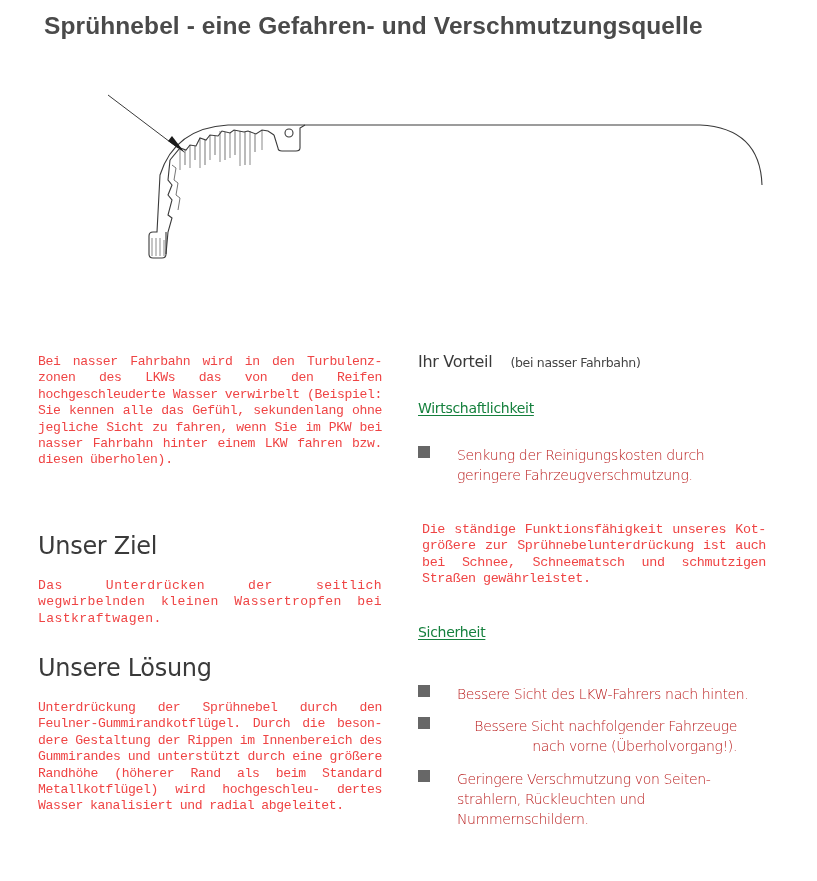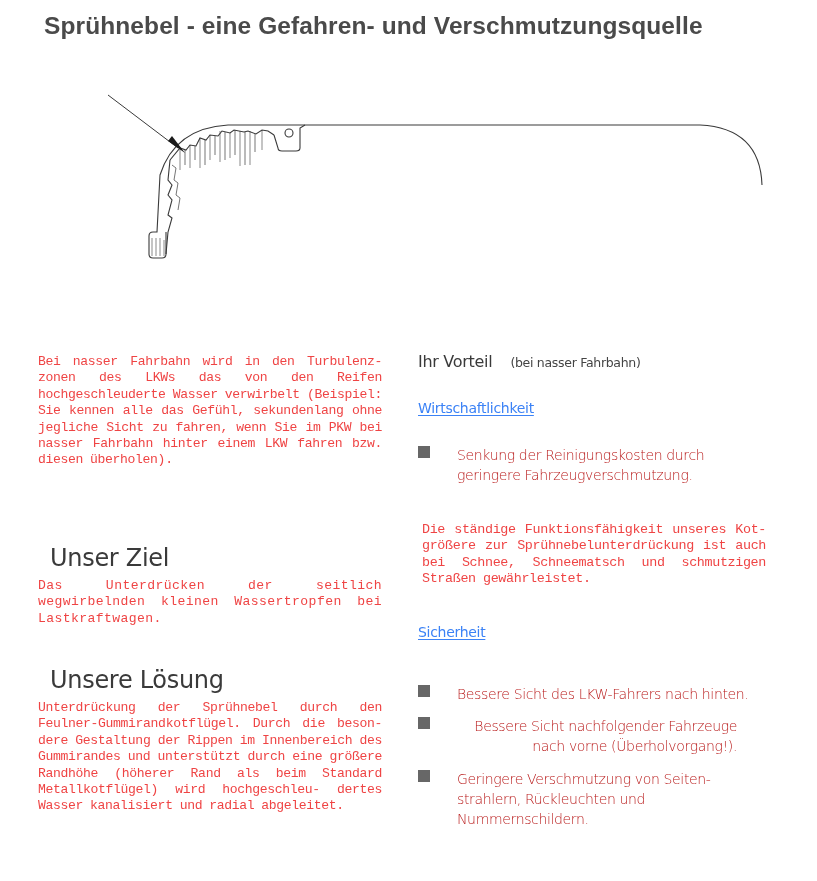--- a/index.html
+++ b/index.html
@@ -3,24 +3,24 @@
 <meta charset="utf-8">
 <style>
   html, body { margin: 0; padding: 0; background: #ffffff; }
   body { width: 817px; height: 881px; position: relative; overflow: hidden; font-family: "DejaVu Sans", sans-serif; color: #444; }
   .title { position: absolute; left: 34px; top: 2px; margin: 10px; font-family: "Liberation Sans", sans-serif; font-weight: bold; font-size: 24.5px; color: #4a4a4a; letter-spacing: 0.1px; white-space: nowrap; }
   .figure { position: absolute; left: 0; top: 80px; width: 817px; height: 200px; }
   .col { position: absolute; }
   .col-left { left: 34px; top: 350px; width: 344px; }
   .col-right { left: 418px; top: 352px; width: 350px; }
   p.body { margin: 4px; font-size: 13.1px; line-height: 16.4px; color: #ef4444; text-align: justify; font-family: Liberation Mono, monospace; font-weight: 300; letter-spacing: -0.35px; word-spacing: -0.5px; }
-  h2.section { margin: 16px; font-family: "DejaVu Sans", sans-serif; font-weight: normal; font-size: 24px; color: #3a3a3a; letter-spacing: -0.3px; }
+  h2.section { margin: 4px; font-family: "DejaVu Sans", sans-serif; font-weight: normal; font-size: 24px; color: #3a3a3a; letter-spacing: -0.3px; }
   .h2-sub { font-size: 12.5px; color: #444; letter-spacing: -0.3px; margin-left: 13px; }
   .abs { position: absolute; }
-  .sub-head { font-size: 14px; color: #3b82f6; text-decoration: underline; text-underline-offset: 2px; letter-spacing: -0.3px; }
+  .sub-head { font-size: 14px; color: #15803d; text-decoration: underline; text-underline-offset: 2px; letter-spacing: -0.3px; }
   .bullet { position: absolute; left: 0; display: block; }
   .bullet .sq { position: absolute; left: 0; top: 0; width: 12px; height: 12px; background: #676767; }
   .bullet .btxt { position: absolute; left: 39px; top: -1px; width: 320px; font-size: 14px; line-height: 20px; color: #b91c1c; letter-spacing: -0.35px; font-weight: 300; }
 </style>
 </head>
 <body>
 
 <h1 class="title">Sprühnebel - eine Gefahren- und Verschmutzungsquelle</h1>
 
 <svg class="figure" viewBox="0 80 817 200" width="817" height="200" xmlns="http://www.w3.org/2000/svg">

